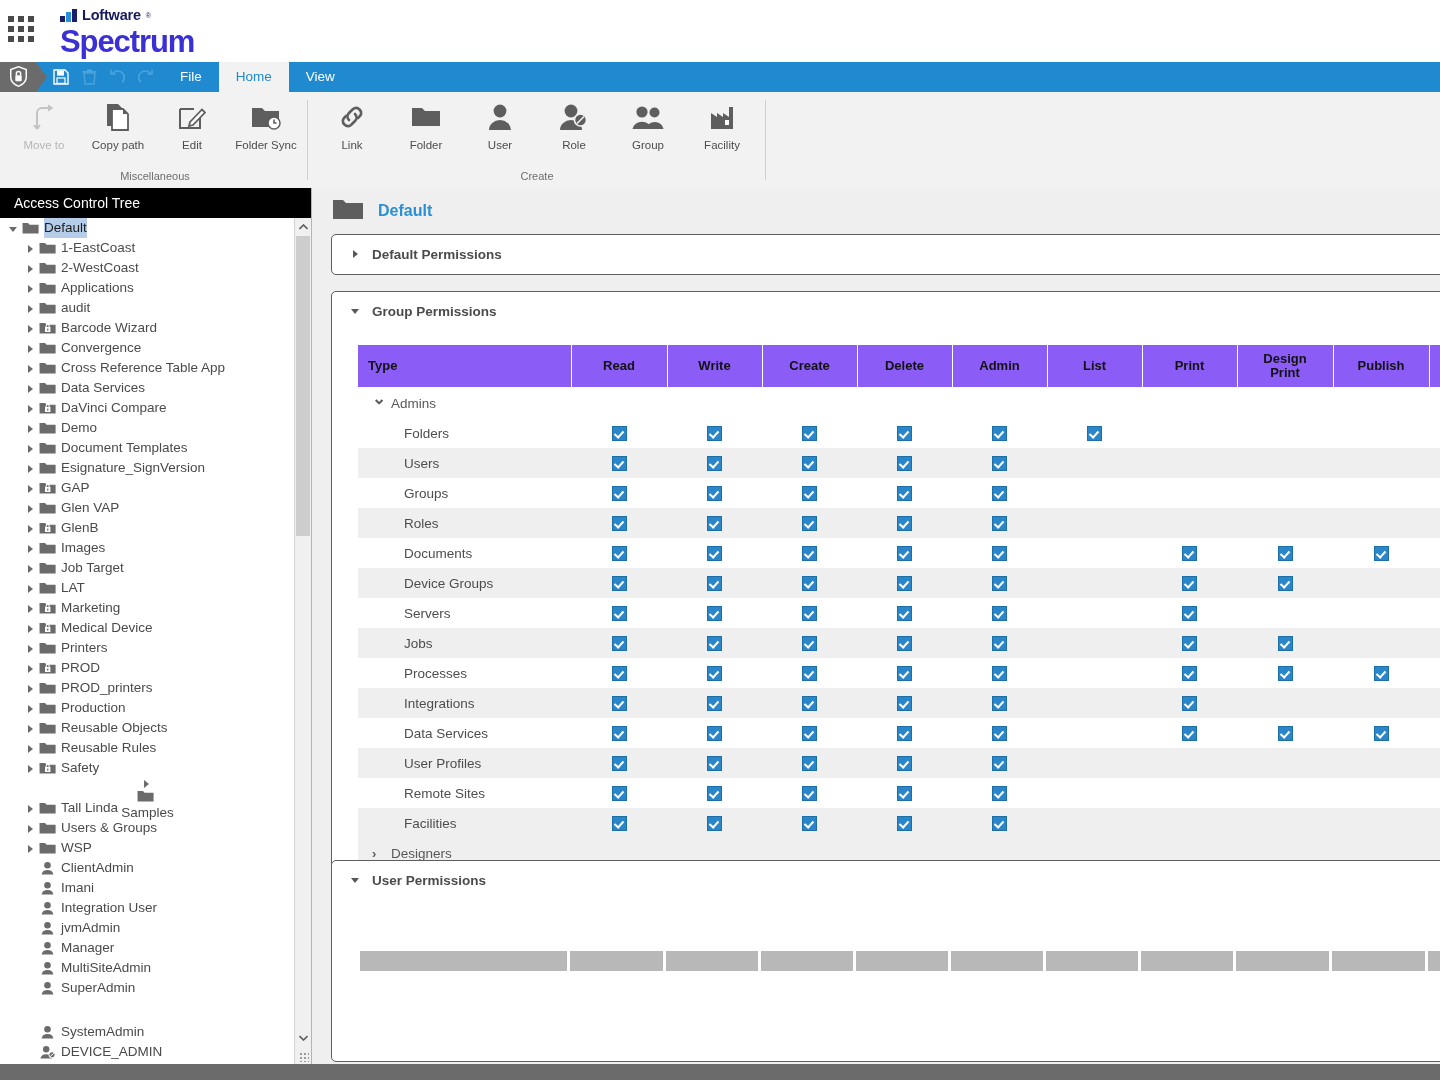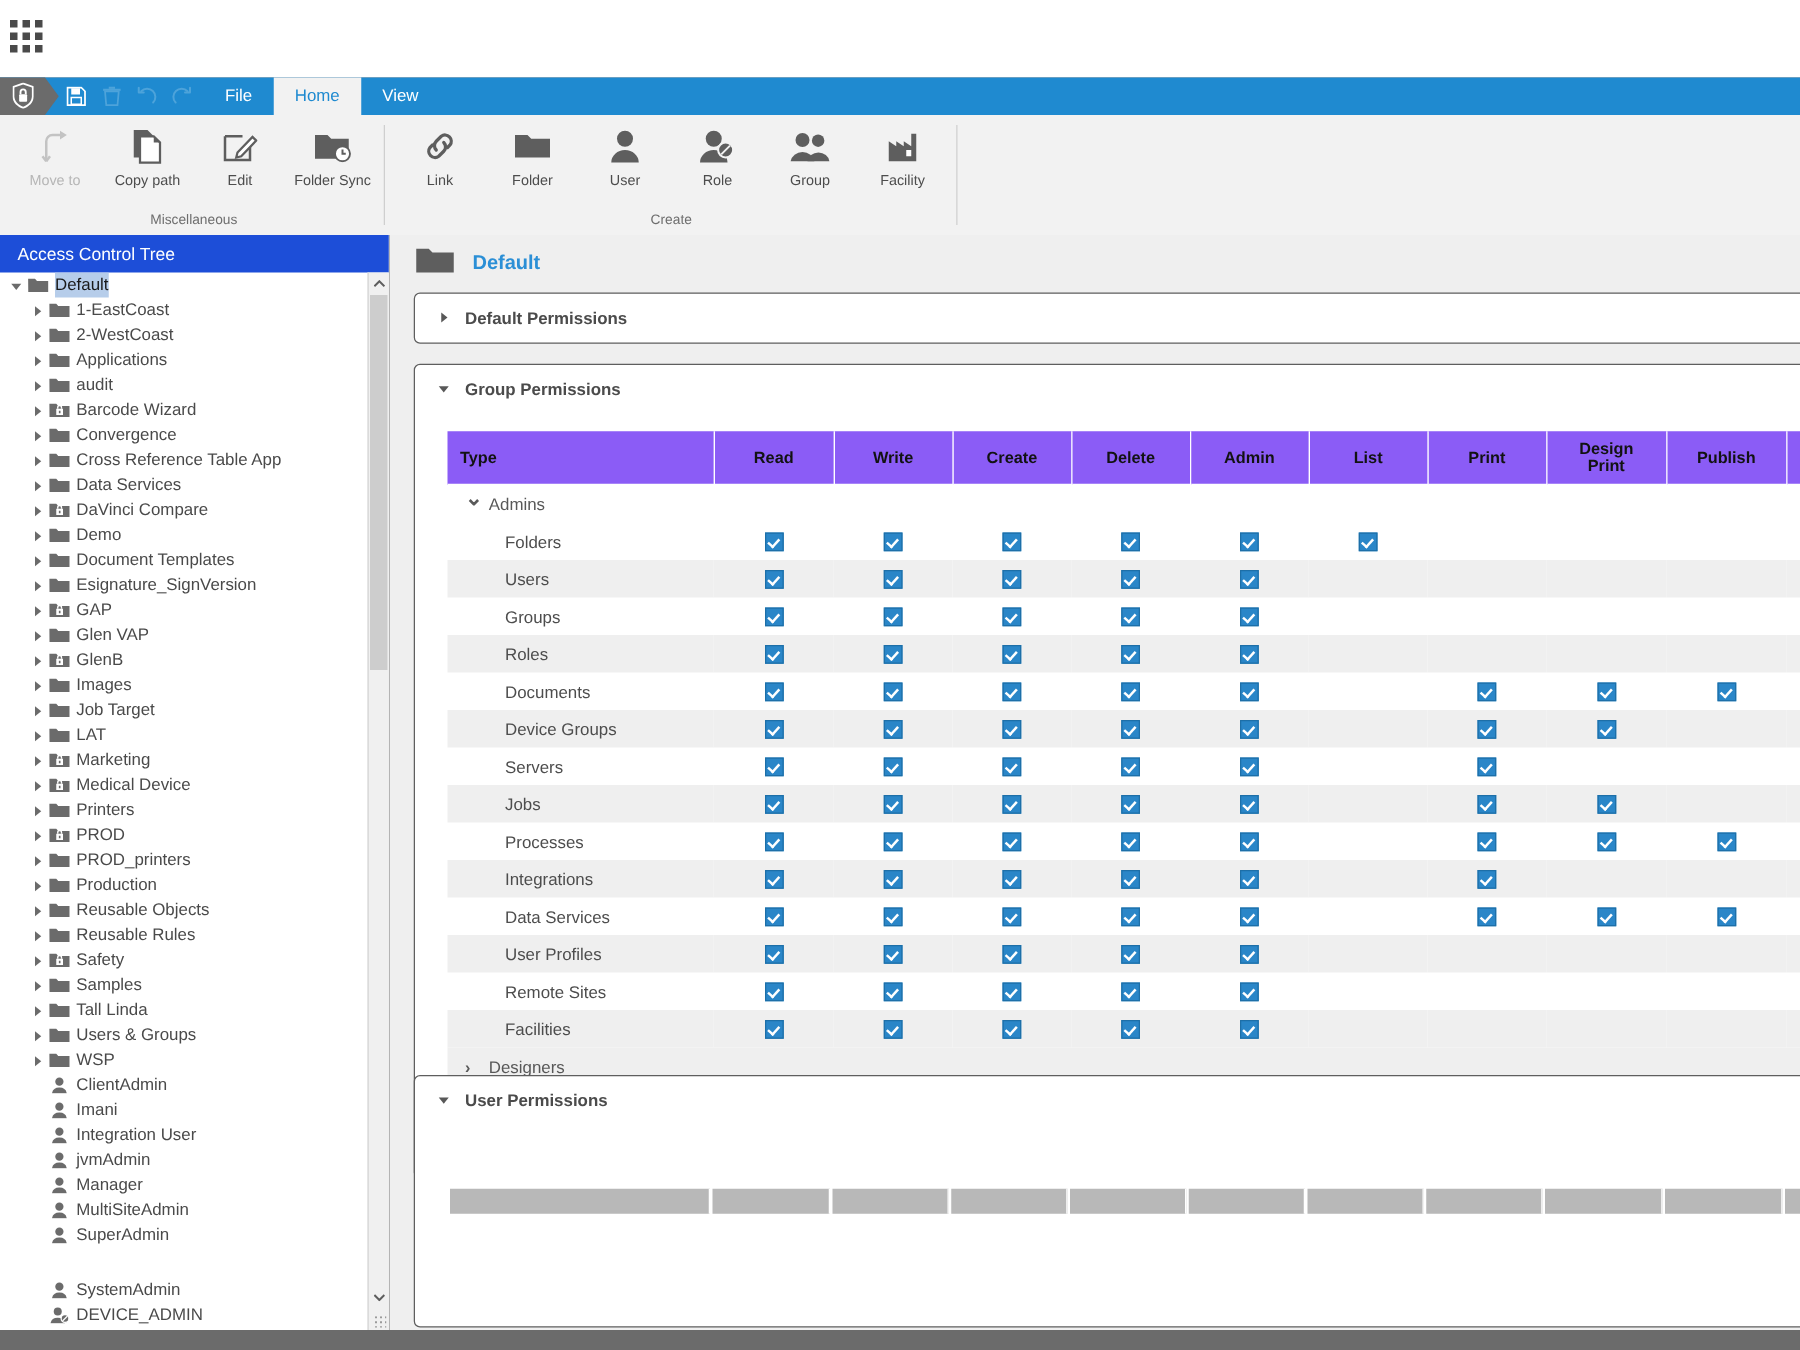--- a/index.html
+++ b/index.html
@@ -48,21 +48,21 @@
   .ritem{width:74px;display:flex;flex-direction:column;align-items:center;cursor:pointer;}
   .ritem .ic{height:42px;display:flex;align-items:center;justify-content:center;}
   .ritem .lb{font-size:11.5px;color:#4d4d4d;margin-top:1px;white-space:nowrap;}
   .ritem.disabled .lb{color:#b6b6b6;}
   .gcap{position:absolute;bottom:6px;width:100%;text-align:center;font-size:11px;color:#6e6e6e;}
   .rsep{position:absolute;top:8px;width:1px;height:80px;background:#cfcfcf;}
 
   
   .tree{position:absolute;left:0;top:188px;width:311px;height:876px;background:#ffffff;
         border-right:1px solid #b4b4b4;}
-  .tree-hd{height:30px;background:#1d4ed8;color:#fff;font-size:14px;line-height:30px;padding-left:14px;}
+  .tree-hd{height:30px;background:#000000;color:#fff;font-size:14px;line-height:30px;padding-left:14px;}
   .tree-body{position:absolute;left:0;top:30px;width:295px;bottom:0;overflow:hidden;}
   .tnode{height:20px;display:flex;align-items:center;font-size:13.5px;color:#4a4a4a;white-space:nowrap;cursor:pointer;}
   .tw{display:inline-block;width:11px;height:11px;margin-right:3px;flex:none;position:relative;}
   .tw.r:after{content:"";position:absolute;left:3px;top:2px;border-left:5px solid #6b6b6b;
               border-top:4px solid transparent;border-bottom:4px solid transparent;}
   .tw.d:after{content:"";position:absolute;left:1px;top:4px;border-top:5px solid #6b6b6b;
               border-left:4px solid transparent;border-right:4px solid transparent;}
   .ticon{width:17px;height:14px;margin-right:5px;flex:none;display:flex;align-items:center;}
   .tlabel{line-height:20px;}
   .tlabel.sel{background:#b6cdea;color:#1a1a1a;}
@@ -119,20 +119,32 @@
       <i></i>
         <i></i>
         <i></i>
         <i></i>
         <i></i>
         <i></i>
         <i></i>
         <i></i>
         <i></i>
     </div>
+    <div class="brandwrap">
+      <div class="loftware">
+        <span class="lw-mark">
+            <b class="c1"></b>
+            <b class="c2"></b>
+            <b class="c3"></b>
+          </span>
+        <span class="lw-name">Loftware</span>
+          <span class="lw-tm">®</span>
+      </div>
+      <div class="spectrum">Spectrum</div>
+    </div>
   </div>
 
   <div class="tabstrip">
     <div class="applock">
       <svg class="lockglyph" viewBox="0 0 17 21">
         <path d="M8.5 0 L17 3 V11 C17 16 13 19.5 8.5 21 C4 19.5 0 16 0 11 V3 Z" fill="#ffffff"></path>
         <path d="M8.5 1.6 L15.5 4 V11 C15.5 15 12.3 18 8.5 19.4 C4.7 18 1.5 15 1.5 11 V4 Z" fill="#6b6b6b"></path>
         <rect x="5.3" y="9.3" width="6.4" height="6" rx="0.8" fill="#ffffff"></rect>
         <path d="M6.4 9.3 V7.6 a2.1 2.1 0 0 1 4.2 0 V9.3" fill="none" stroke="#ffffff" stroke-width="1.5"></path>
       </svg>
@@ -559,21 +571,21 @@
           <span class="ticon">
             <svg width="17" height="14" viewBox="0 0 17 14">
               <path d="M0.5 2h5.5l1.6 1.8h9V12.5h-16Z" fill="#6b6b6b"></path>
               <rect x="6" y="6" width="5.4" height="5" fill="#ffffff"></rect>
               <path d="M7.2 6 V4.9 a1.5 1.5 0 0 1 3 0 V6" fill="none" stroke="#ffffff" stroke-width="1.1"></path>
               <rect x="8.1" y="7.6" width="1.3" height="2" fill="#6b6b6b"></rect>
             </svg>
           </span>
           <span class="tlabel">Safety</span>
         </div>
-        <div class="tnode" style="padding-left: 25px;">
+        <div class="tnode" style=" flex-direction: column;">
           <span class="tw r"></span>
           <span class="ticon">
             <svg width="17" height="14" viewBox="0 0 17 14">
               <path d="M0.5 2h5.5l1.6 1.8h9V12.5h-16Z" fill="#6b6b6b"></path>
             </svg>
           </span>
           <span class="tlabel">Samples</span>
         </div>
         <div class="tnode" style="padding-left: 25px;">
           <span class="tw r"></span>

